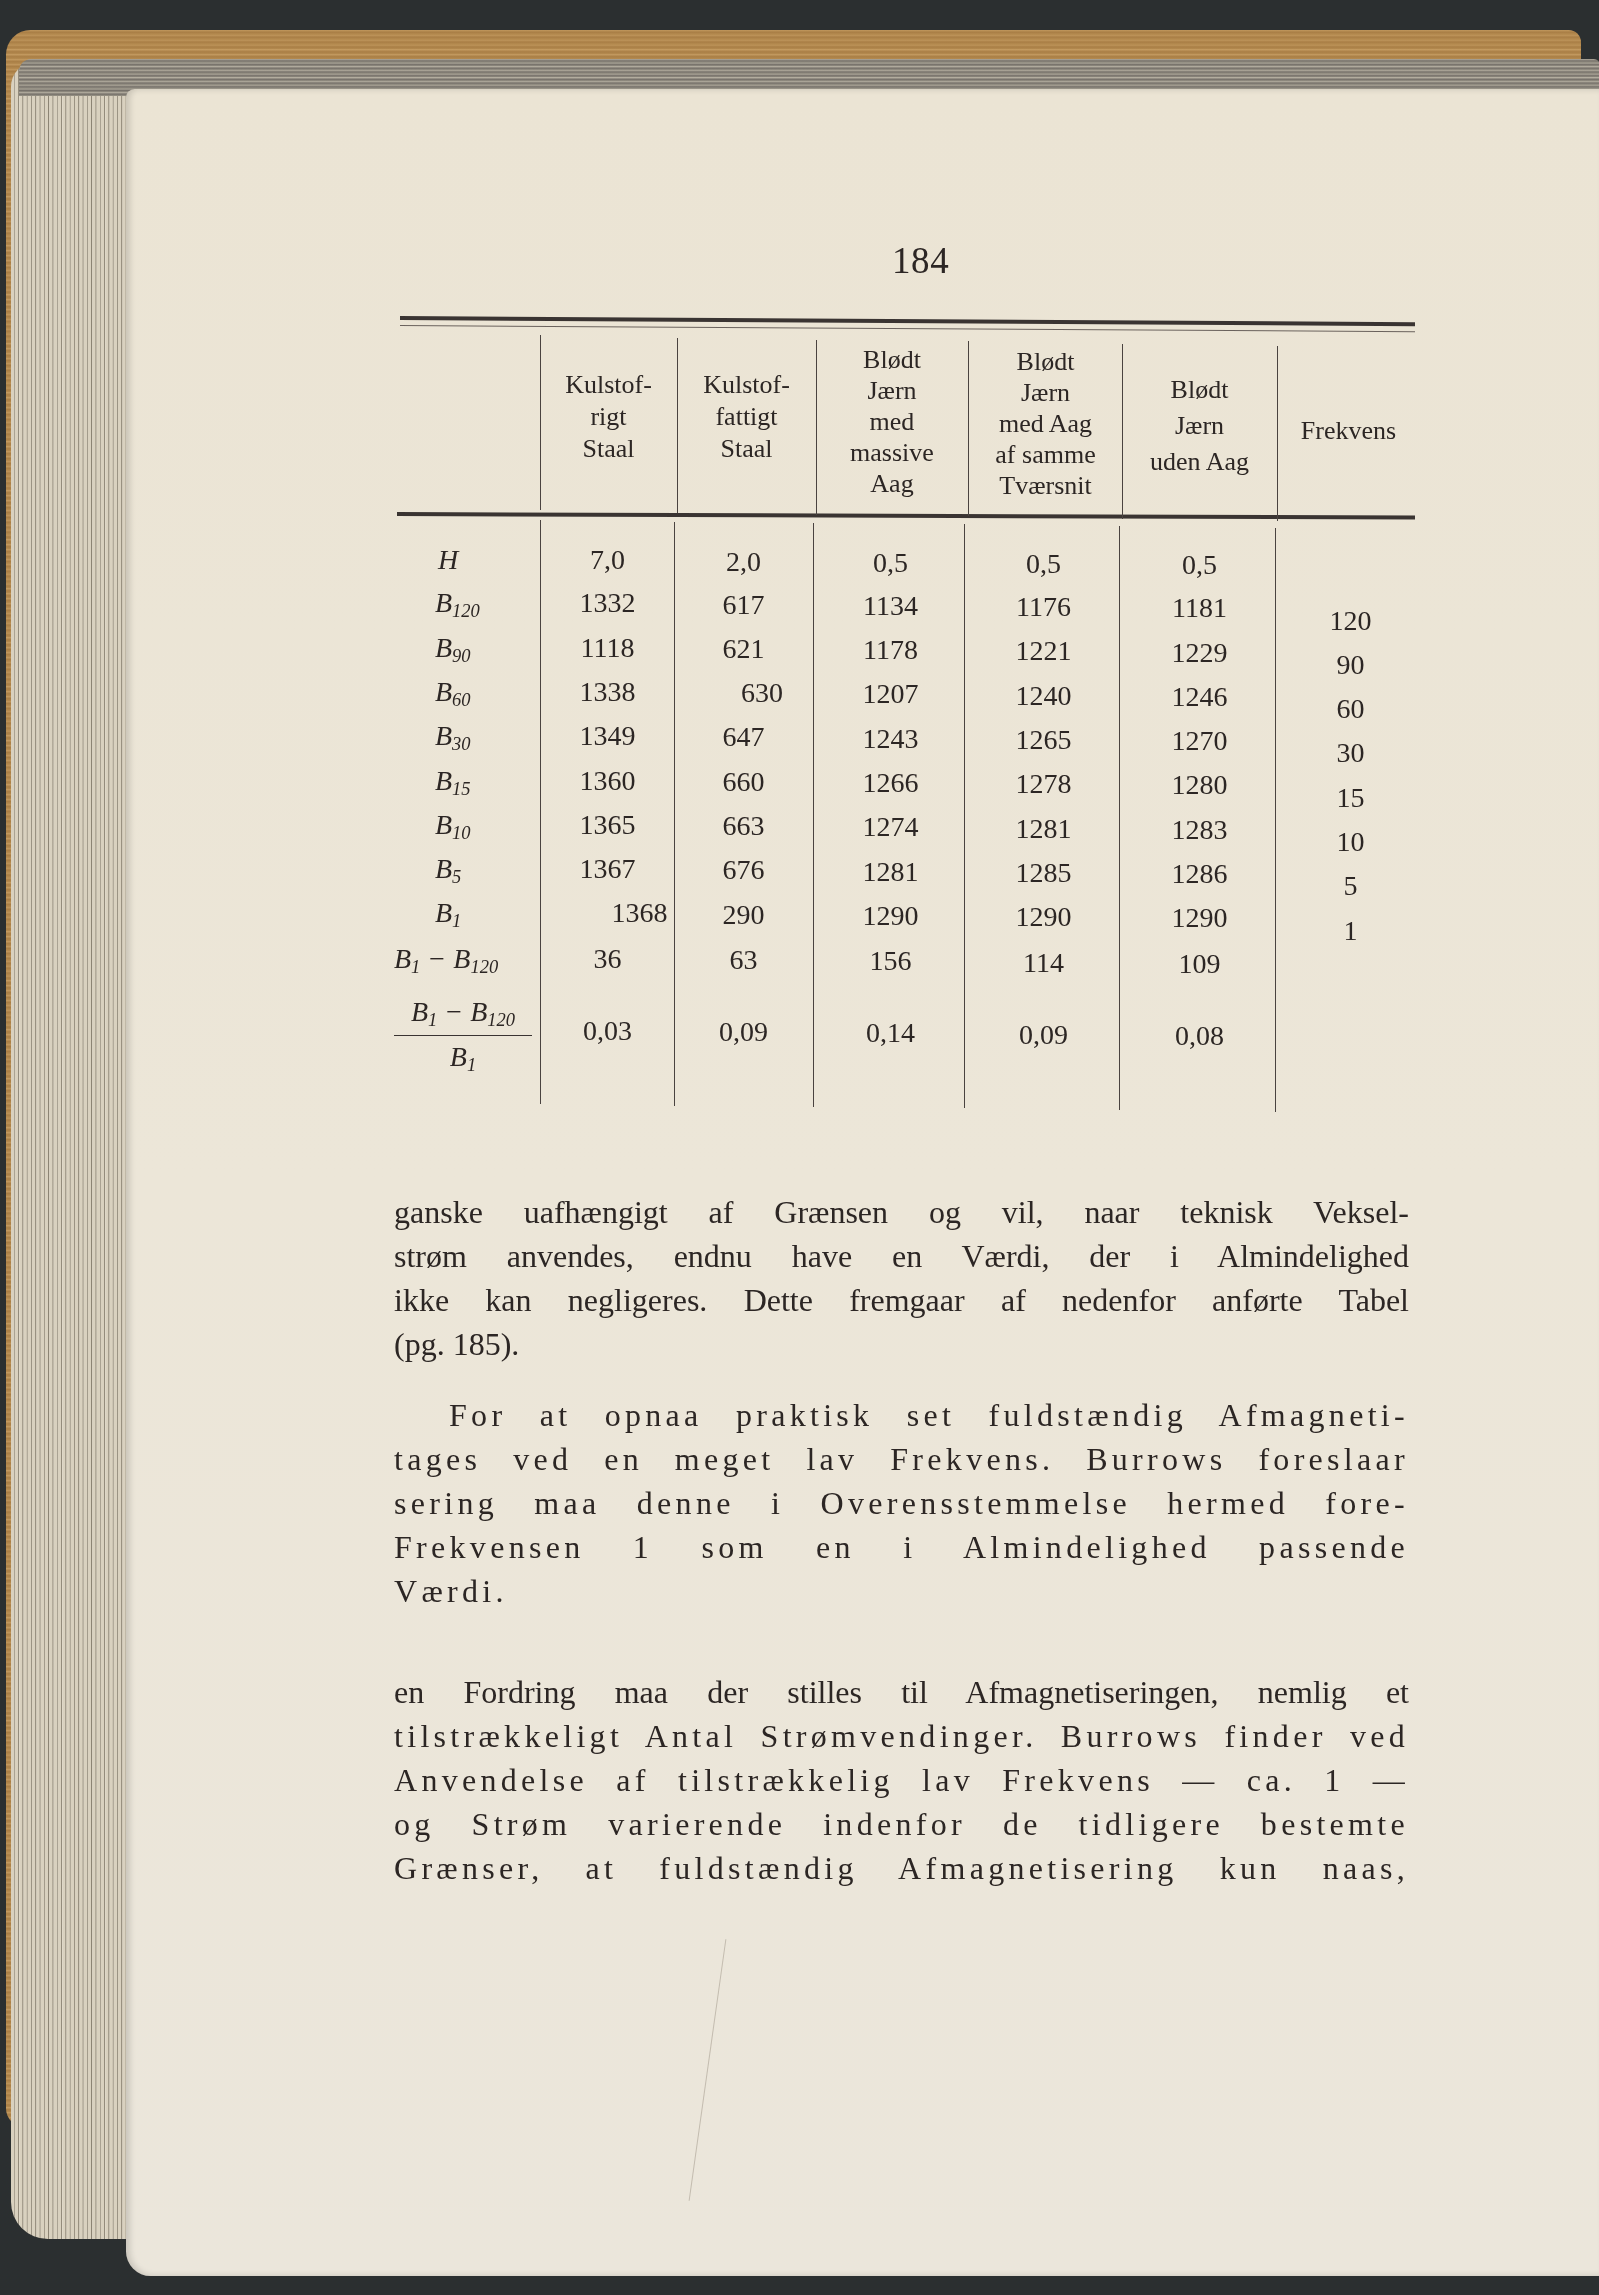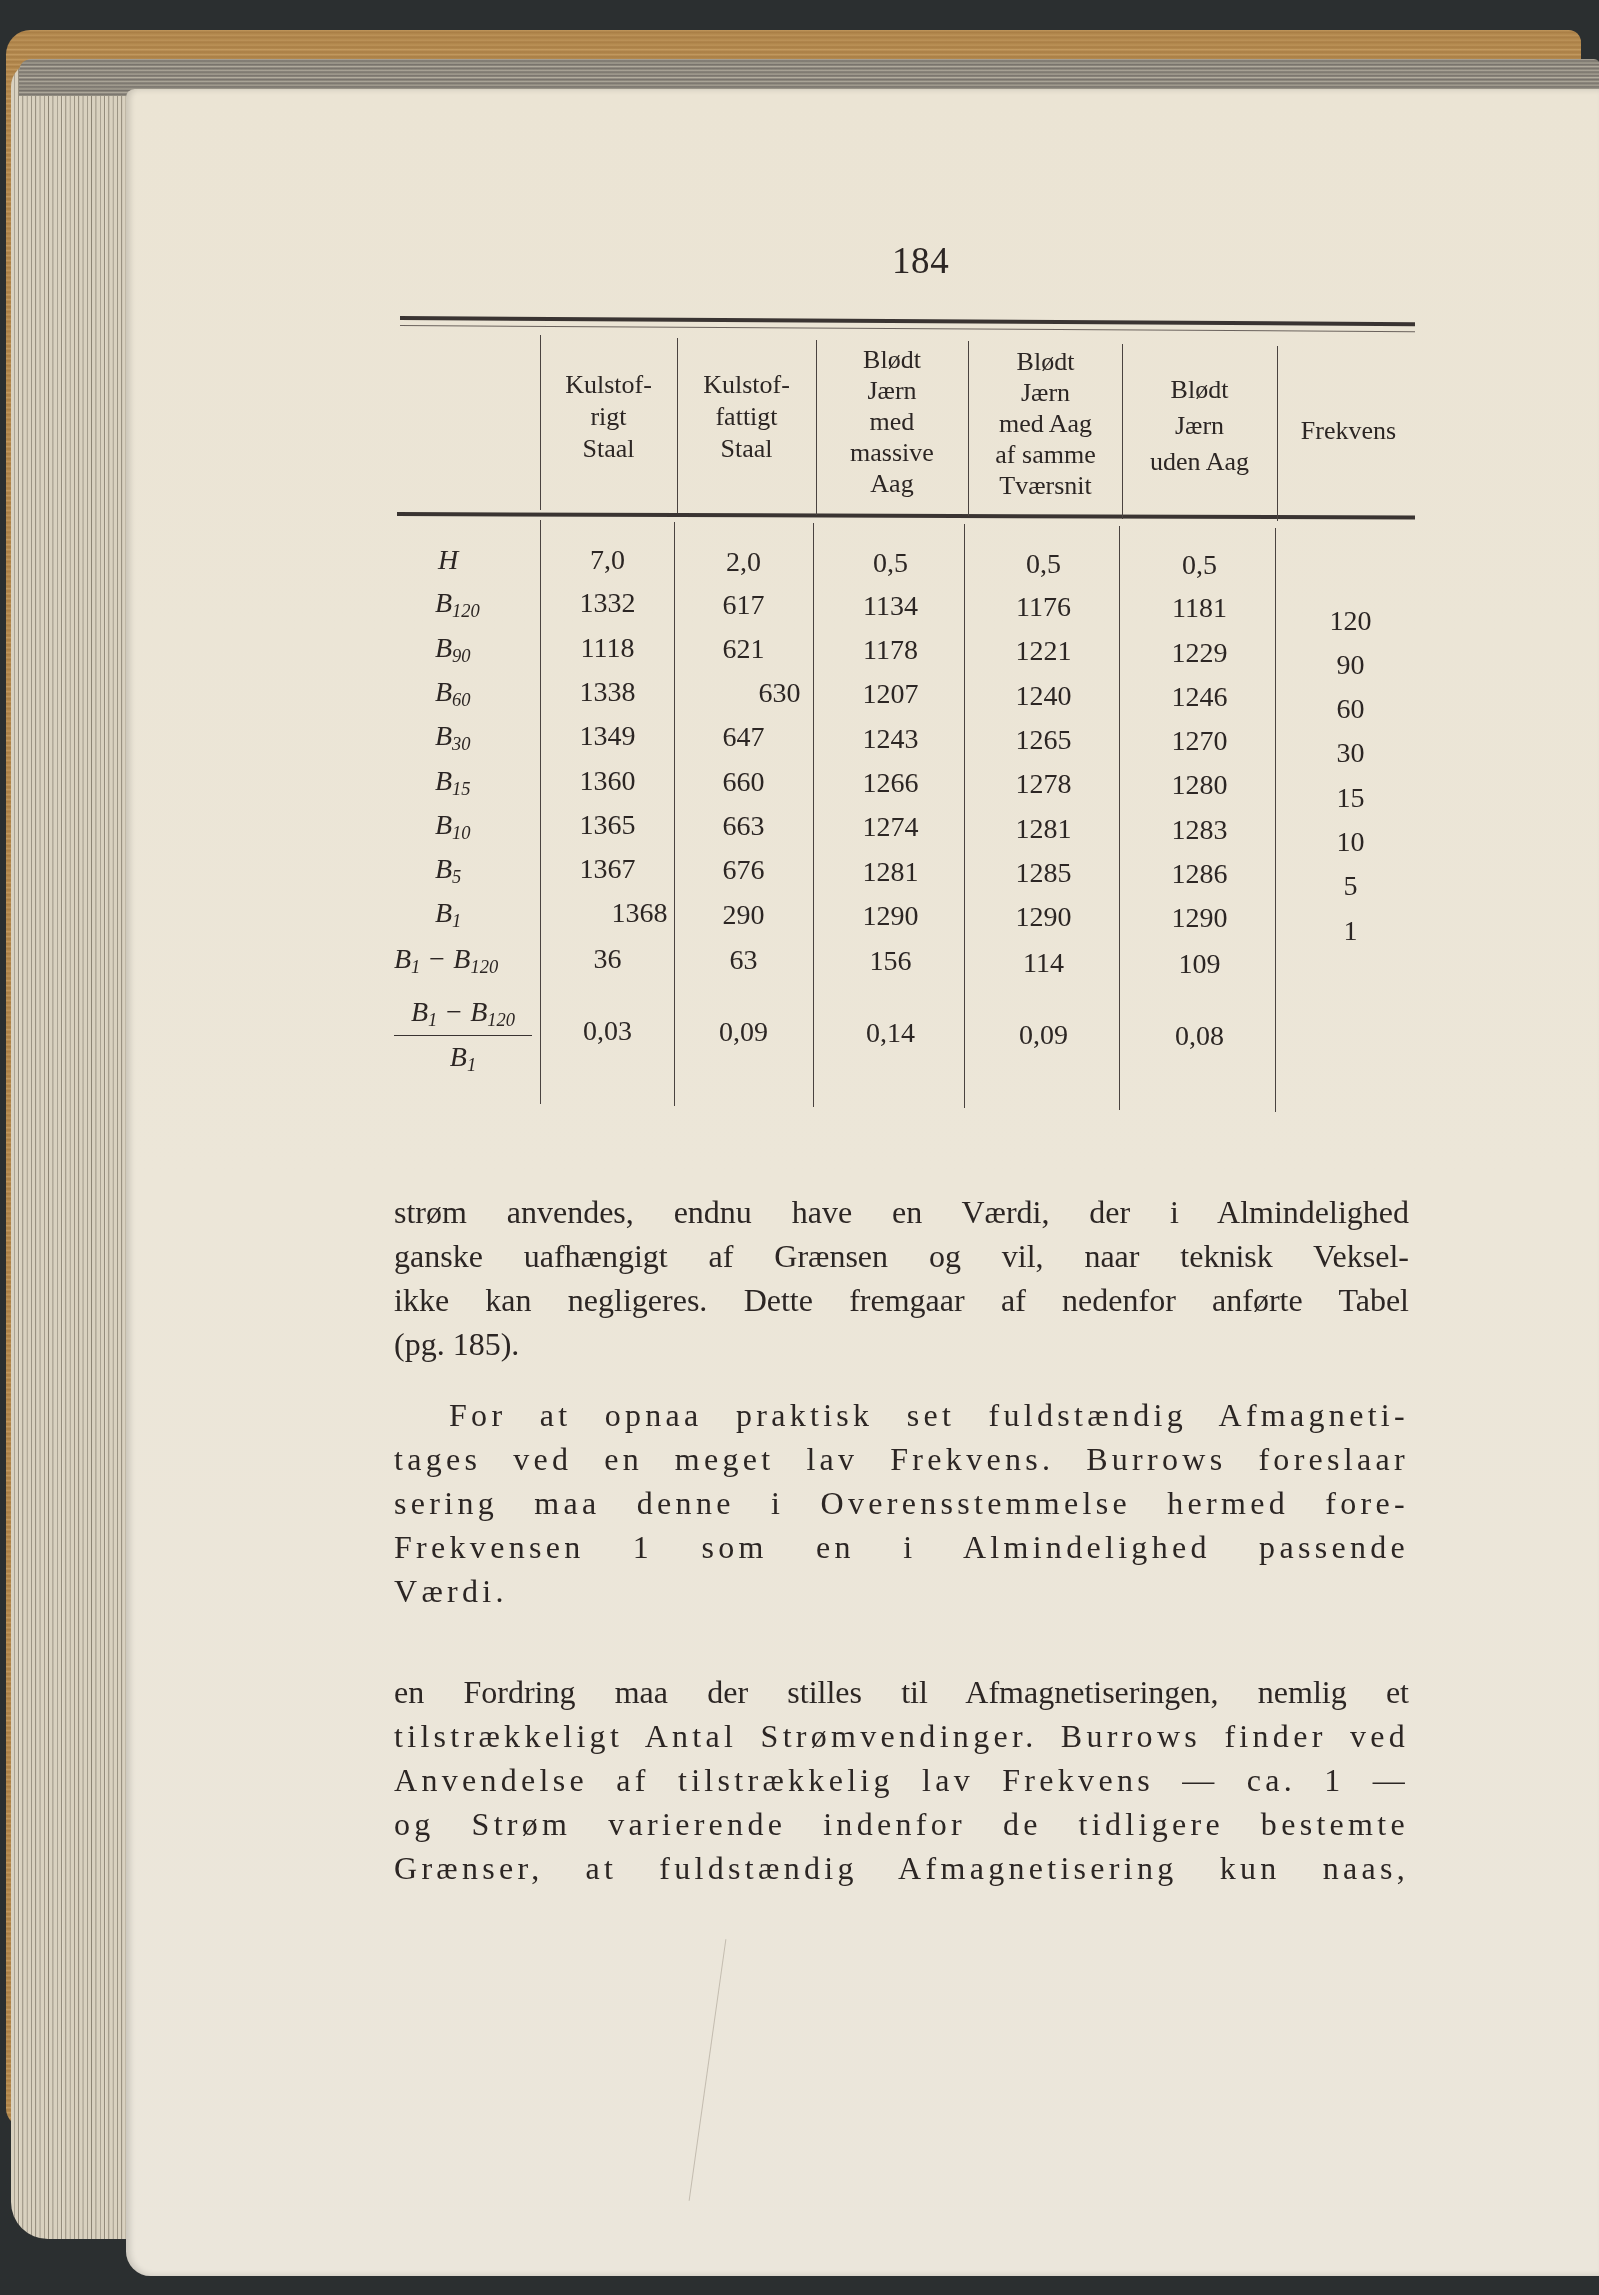--- a/index.html
+++ b/index.html
@@ -173,21 +173,21 @@
       <div class="cell" style="left: 982px; width: 123px; top: 591px;">1176</div>
       <div class="cell" style="left: 1138px; width: 123px; top: 592px;">1181</div>
       <div class="cell" style="left: 1289px; width: 123px; top: 605px;">120</div>
       <div class="cell" style="left: 546px; width: 123px; top: 632px;">1118</div>
       <div class="cell" style="left: 682px; width: 123px; top: 633px;">621</div>
       <div class="cell" style="left: 829px; width: 123px; top: 634px;">1178</div>
       <div class="cell" style="left: 982px; width: 123px; top: 635px;">1221</div>
       <div class="cell" style="left: 1138px; width: 123px; top: 637px;">1229</div>
       <div class="cell" style="left: 1289px; width: 123px; top: 649px;">90</div>
       <div class="cell" style="left: 546px; width: 123px; top: 676px;">1338</div>
-      <div class="cell" style="left: 718px; width: 123px; top: 677px;">630</div>
+      <div class="cell" style="left: 660px; width: 123px; top: 677px; text-align: right;">630</div>
       <div class="cell" style="left: 829px; width: 123px; top: 678px;">1207</div>
       <div class="cell" style="left: 982px; width: 123px; top: 680px;">1240</div>
       <div class="cell" style="left: 1138px; width: 123px; top: 681px;">1246</div>
       <div class="cell" style="left: 1289px; width: 123px; top: 693px;">60</div>
       <div class="cell" style="left: 546px; width: 123px; top: 720px;">1349</div>
       <div class="cell" style="left: 682px; width: 123px; top: 721px;">647</div>
       <div class="cell" style="left: 829px; width: 123px; top: 723px;">1243</div>
       <div class="cell" style="left: 982px; width: 123px; top: 724px;">1265</div>
       <div class="cell" style="left: 1138px; width: 123px; top: 725px;">1270</div>
       <div class="cell" style="left: 1289px; width: 123px; top: 737px;">30</div>
@@ -224,22 +224,22 @@
       <div class="cell" style="left: 546px; width: 123px; top: 1015px;">0,03</div>
       <div class="cell" style="left: 682px; width: 123px; top: 1016px;">0,09</div>
       <div class="cell" style="left: 829px; width: 123px; top: 1017px;">0,14</div>
       <div class="cell" style="left: 982px; width: 123px; top: 1019px;">0,09</div>
       <div class="cell" style="left: 1138px; width: 123px; top: 1020px;">0,08</div>
       <div class="cell" style="left: 1289px; width: 123px; top: 1032px;"></div>
     </div>
 </div>
 
 <div class="para" style="top:1190px;">
+  <span class="line">ganske uafhængigt af Grænsen og vil, naar teknisk Veksel-</span>
   <span class="line">strøm anvendes, endnu have en Værdi, der i Almindelighed</span>
-  <span class="line">ganske uafhængigt af Grænsen og vil, naar teknisk Veksel-</span>
   <span class="line">ikke kan negligeres. Dette fremgaar af nedenfor anførte Tabel</span>
   <span class="line last">(pg. 185).</span>
 </div>
 
 <div class="para spaced" style="top:1393px;">
   <span class="line indent">For at opnaa praktisk set fuldstændig Afmagneti-</span>
   <span class="line">tages ved en meget lav Frekvens. Burrows foreslaar</span>
   <span class="line">sering maa denne i Overensstemmelse hermed fore-</span>
   <span class="line">Frekvensen 1 som en i Almindelighed passende</span>
   <span class="line last">Værdi.</span>

